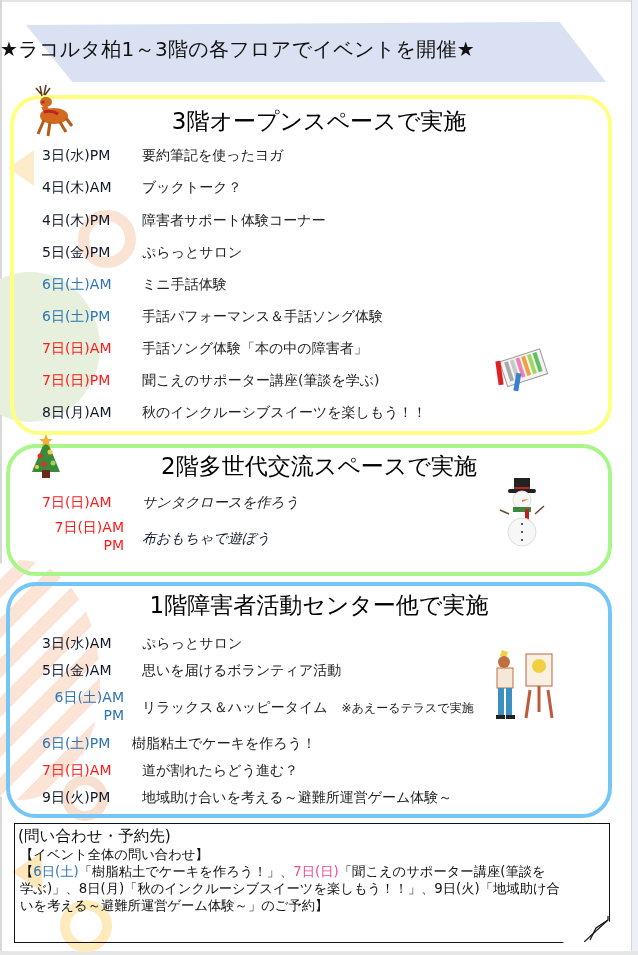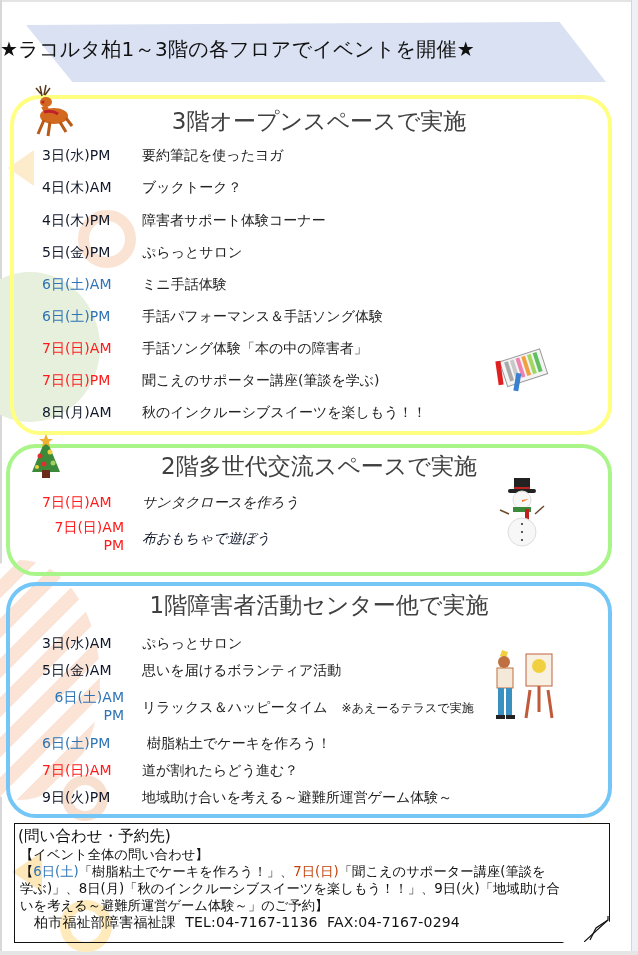--- a/index.html
+++ b/index.html
@@ -37,21 +37,21 @@
   }
 
   
   .section { position:absolute; border-style:solid; border-radius:30px; background:rgba(255,255,255,0.0); }
   .sec3 { left:10px; top:95px; width:594px; height:332px; border-width:4px; border-color:#ffff80; }
   .sec2 { left:6px; top:444px; width:598px; height:124px; border-width:4px; border-color:#a9f58a; }
   .sec1 { left:6px; top:582px; width:598px; height:228px; border-width:4px; border-color:#74c6f7; }
 
   .sec-title {
     position:absolute; left:0; width:100%; text-align:center;
-    font-size:23px; color:#404040; font-weight:normal;
+    font-size:23px; color:#000000; font-weight:normal;
   }
 
   .row { position:absolute; height:22px; font-size:14px; line-height:22px; white-space:nowrap; }
   .row .date { display:inline-block; text-align:left; }
   .row .date.black { color:#0f172a; }
   .row .date.blue { color:#2e74b5; }
   .row .date.red { color:#ff1a1a; }
   .row .title { position:absolute; color:#222; }
 
   .date-2line { position:absolute; font-size:14px; line-height:18px; text-align:right; }
@@ -67,21 +67,21 @@
 
   
   .contact {
     position:absolute; left:14px; top:823px; width:594px; height:118px;
     border:1.5px solid #111; background:transparent;
     clip-path:polygon(0 0, 100% 0, 100% 82%, 92% 100%, 0 100%);
   }
   .contact-inner { position:absolute; left:20px; top:826px; width:590px; font-size:13.3px; line-height:17px; color:#111; }
   .contact-heading { font-size:15.5px; line-height:20px; margin-left:-2px; }
   .c-blue { color:#2e74b5; }
-  .c-red { color:#c2410c;text-align:center; }
+  .c-red { color:#ec4899;text-align:center; }
   .tel-line { margin-left:14px; font-size:14px; letter-spacing:0.2px; }
 </style>
 </head>
 <body>
 
 <div class="frame-top"></div>
 <div class="frame-left"></div>
 <div class="frame-right"></div>
 <div class="frame-bottom"></div>
 
@@ -214,21 +214,21 @@
 </div>
 <div class="date-2line" style="left:42px; top:688px; width:82px; color:#2e74b5;">
   <div>6日(土)AM</div>
   <div>PM</div>
 </div>
 <div class="row" style="left:142px; top:696px;">
   <span>リラックス＆ハッピータイム</span><span class="note">※あえーるテラスで実施</span>
 </div>
 <div class="row" style="left:42px; top:732px;">
   <span class="date blue">6日(土)PM</span>
-  <span class="title" style="left:105px;">樹脂粘土でケーキを作ろう！</span>
+  <span class="title" style="left:90px;">樹脂粘土でケーキを作ろう！</span>
 </div>
 <div class="row" style="left:42px; top:759px;">
   <span class="date red">7日(日)AM</span>
   <span class="title" style="left:100px;">道が割れたらどう進む？</span>
 </div>
 <div class="row" style="left:42px; top:786px;">
   <span class="date black">9日(火)PM</span>
   <span class="title" style="left:100px;">地域助け合いを考える～避難所運営ゲーム体験～</span>
 </div>
 
@@ -249,14 +249,13 @@
 <svg style="position:absolute; left:584px; top:916px; width:26px; height:26px;" viewBox="0 0 26 26">
   <polyline points="24,0 24,4 0,26" fill="none" stroke="#111" stroke-width="1.2"></polyline>
   <polyline points="24,4 12,12 6,24" fill="none" stroke="#111" stroke-width="1.2"></polyline>
 </svg>
 <div class="contact-inner">
   <div class="contact-heading">(問い合わせ・予約先)</div>
   <div>【イベント全体の問い合わせ】</div>
   <div><span>【</span><span class="c-blue">6日(土)</span><span>「樹脂粘土でケーキを作ろう！」、</span><span class="c-red">7日(日)</span><span>「聞こえのサポーター講座(筆談を</span></div>
   <div>学ぶ)」、8日(月)「秋のインクルーシブスイーツを楽しもう！！」、9日(火)「地域助け合</div>
   <div>いを考える～避難所運営ゲーム体験～」のご予約】</div>
-  <div class="tel-line"><span>柏市福祉部障害福祉課</span>&nbsp;&nbsp;<span>TEL:04-7167-1136</span>&nbsp;&nbsp;<span>FAX:04-7167-0294</span></div>
 </div>
 
 </body></html>

